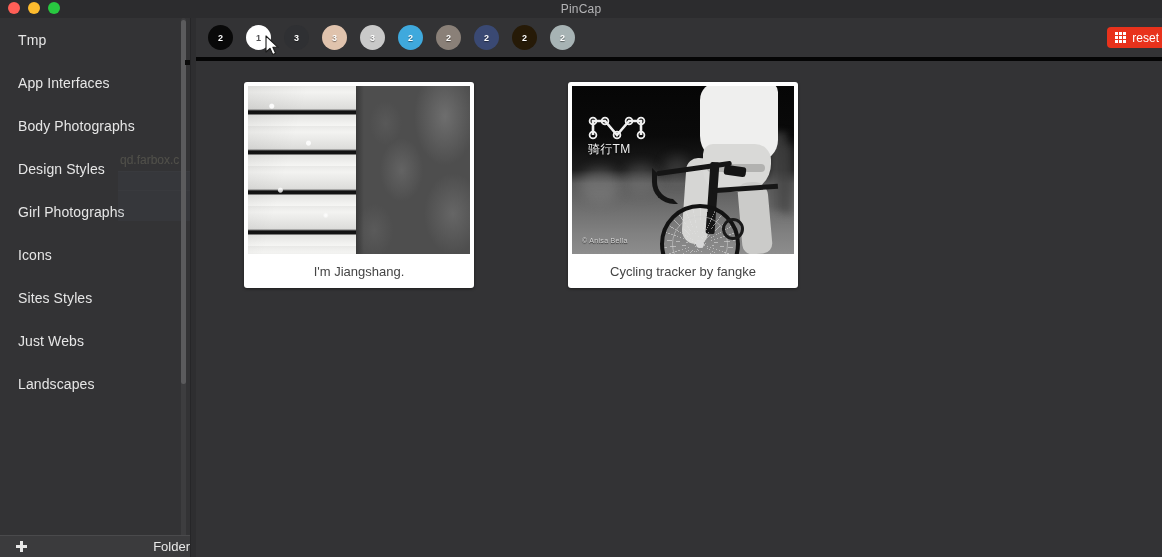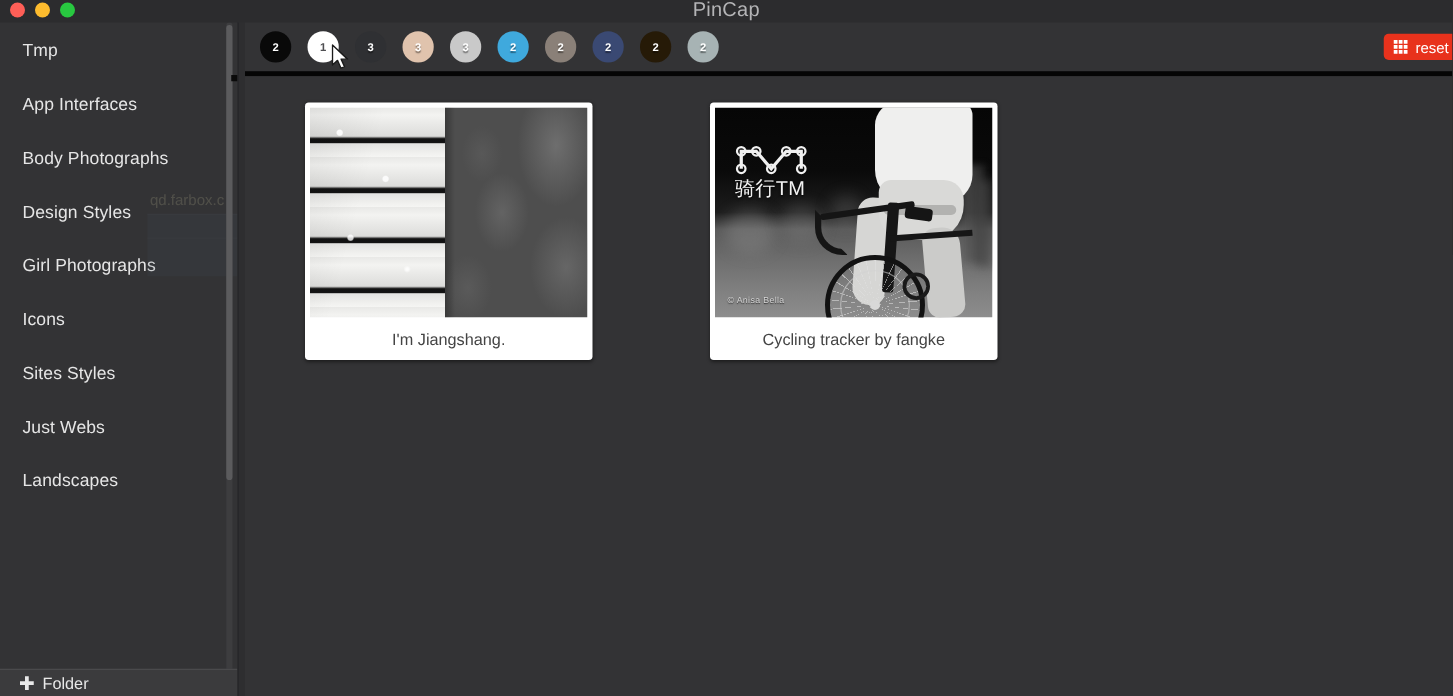--- a/index.html
+++ b/index.html
@@ -16,21 +16,21 @@
     overflow:hidden;
   }
 
   
   .titlebar {
     position:absolute; top:0; left:0; width:1162px; height:18px;
     background:#2c2c2e;
     display:flex; align-items:center; justify-content:center;
   }
   .titlebar-title {
-    font-size:16px; color:#b4b4b6; letter-spacing:.2px;
+    font-size:12px; color:#b4b4b6; letter-spacing:.2px;
   }
   .traffic {
     position:absolute; left:8px; top:2px;
     display:flex; gap:8px; align-items:center;
   }
   .light { width:12px; height:12px; border-radius:50%; display:block; }
   .light.red    { background:#ff5f57; }
   .light.yellow { background:#febc2e; }
   .light.green  { background:#28c840; }
 
@@ -98,21 +98,21 @@
     position:absolute; left:190px; top:18px;
     width:1px; height:539px; background:#262628;
   }
 
   
   .side-footer {
     position:absolute; left:0; bottom:0;
     width:190px; height:22px;
     background:#3b3b3d;
     border-top:1px solid #4a4a4c;
-    display:flex; align-items:center; justify-content:flex-start;
+    display:flex; align-items:center; justify-content:space-between;
     gap:7px;
     padding-left:16px;
   }
   .plus-icon {
     position:relative; width:11px; height:11px; display:inline-block;
   }
   .plus-icon:before, .plus-icon:after {
     content:""; position:absolute; background:#e8e8e8;
   }
   .plus-icon:before { left:0; top:4px; width:11px; height:3px; }
@@ -324,21 +324,21 @@
   }
   .crank {
     position:absolute; left:150px; top:132px; width:22px; height:22px;
     border:3px solid #1a1a1a; border-radius:50%;
   }
   .logo-wrap {
     position:absolute; left:16px; top:28px;
   }
   .logo-mark { display:block; }
   .logo-text {
-    font-size:16px; color:#f2f2f2; margin-top:1px;
+    font-size:12px; color:#f2f2f2; margin-top:1px;
     text-shadow:0 1px 2px rgba(0,0,0,.8);
     letter-spacing:.3px;
   }
   .copyright {
     position:absolute; left:10px; bottom:10px;
     font-size:7px; color:rgba(235,235,235,.82);
     text-shadow:0 1px 1px rgba(0,0,0,.7);
     letter-spacing:.3px;
   }
 

